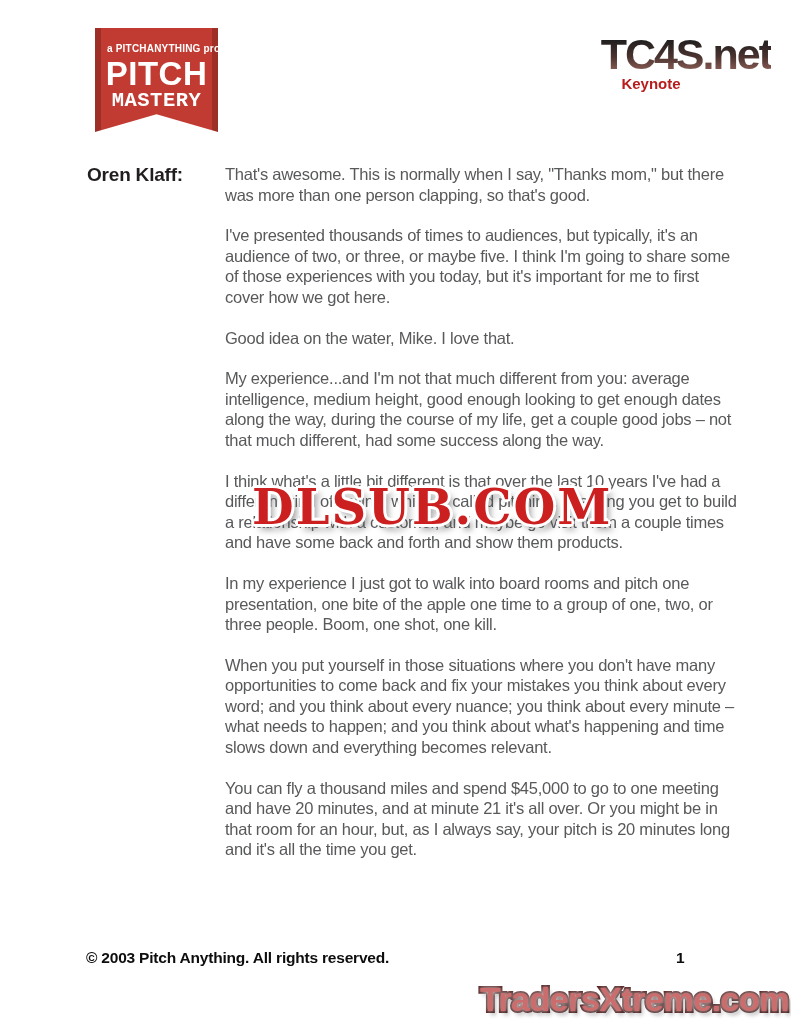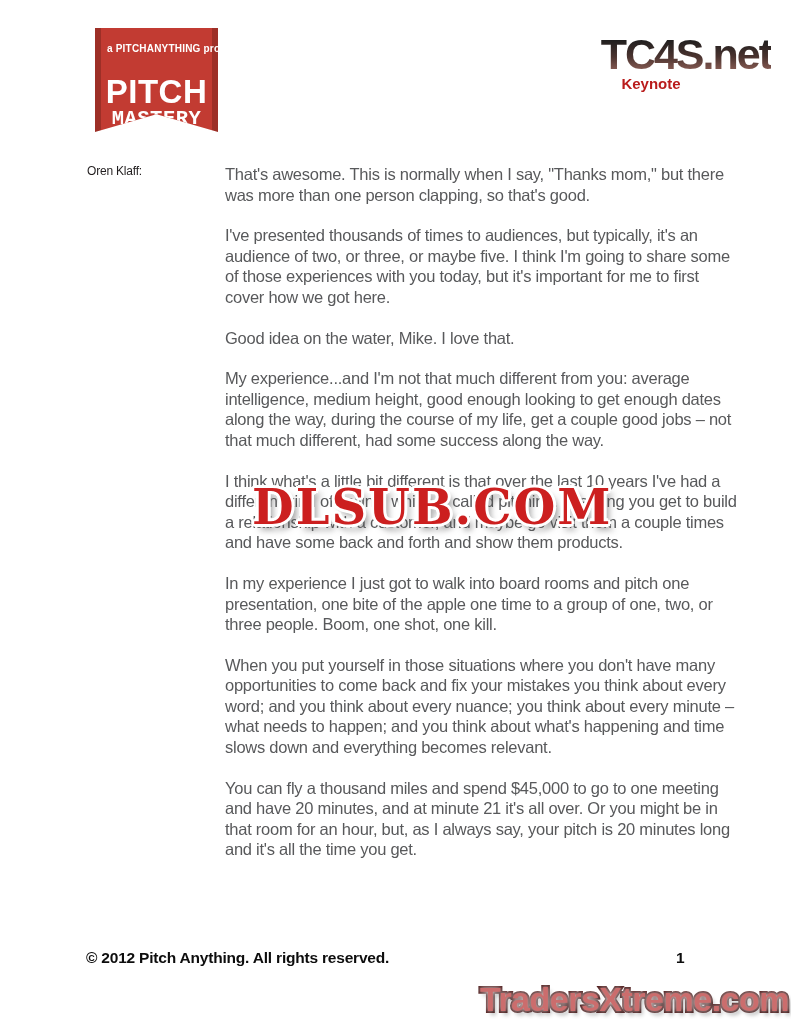--- a/index.html
+++ b/index.html
@@ -9,36 +9,36 @@
   }
 
   
   .logo {
     position:absolute; left:95px; top:28px; width:123px; height:104px;
     background:linear-gradient(90deg,#9d2f27 0px,#9d2f27 6px,#c23b32 6px,#c23b32 117px,#9d2f27 117px,#9d2f27 123px);
     clip-path:polygon(0 0,100% 0,100% 100%,50% 83%,0 100%);
     text-align:center; color:#fff;
   }
   .logo-production { font-size:10px; font-weight:bold; letter-spacing:0.2px; padding-top:15px; white-space:nowrap;margin-left:12px; }
-  .logo-title1 { font-size:33px; font-weight:bold; line-height:1.0; margin-top:21px; letter-spacing:0.5px; }
+  .logo-title1 { font-size:33px; font-weight:bold; line-height:1.0; margin-top:3px; letter-spacing:0.5px; }
   .logo-title2 { font-size:20.5px; font-weight:bold; line-height:1.1; letter-spacing:0.5px;font-family:Liberation Mono, monospace; }
 
   
   .brand-block { position:absolute; top:4px; right:20px; width:200px; text-align:right;margin-top:29px; }
   .brand {
     font-size:43px; font-weight:bold; letter-spacing:-2px; line-height:1.0;
     background:linear-gradient(180deg,#1e1e1e 15%,#4a332f 55%,#96655c 95%);
     -webkit-background-clip:text; background-clip:text; color:transparent;
     filter:blur(0.3px);
   }
   .keynote { font-size:15px; font-weight:bold; color:#b91c1c; margin-top:-1px; margin-right:40px; text-align:center; }
 
   
   .transcript { position:absolute; left:87px; top:164px; display:flex; }
-  .speaker { width:108px; flex:0 0 108px; font-size:12px; font-weight:normal; color:#221e1f; letter-spacing:-0.2px; }
+  .speaker { width:108px; flex:0 0 108px; font-size:19px; font-weight:bold; color:#221e1f; letter-spacing:-0.2px; }
   .paragraphs { width:514px; color:#58595b; font-size:16.5px; line-height:20.6px; letter-spacing:-0.25px;margin-left:30px; }
   .para { margin:0 0 20px 0; }
 
   
   .watermark-center {
     position:absolute; left:252px; top:479px;
     font-family:"DejaVu Serif", serif; font-weight:bold;
     font-size:48px; letter-spacing:2px; color:#cc1f1f; white-space:nowrap;
     text-shadow:
       -2px -2px 0 #fff, 2px -2px 0 #fff, -2px 2px 0 #fff, 2px 2px 0 #fff,
@@ -85,18 +85,18 @@
         <p class="para">My experience...and I'm not that much different from you: average intelligence, medium height, good enough looking to get enough dates along the way, during the course of my life, get a couple good jobs – not that much different, had some success along the way.</p>
         <p class="para">I think what's a little bit different is that over the last 10 years I've had a different kind of selling, which is called pitching. In selling you get to build a relationship with a customer, and maybe go visit them a couple times and have some back and forth and show them products.</p>
         <p class="para">In my experience I just got to walk into board rooms and pitch one presentation, one bite of the apple one time to a group of one, two, or three people. Boom, one shot, one kill.</p>
         <p class="para">When you put yourself in those situations where you don't have many opportunities to come back and fix your mistakes you think about every word; and you think about every nuance; you think about every minute – what needs to happen; and you think about what's happening and time slows down and everything becomes relevant.</p>
         <p class="para">You can fly a thousand miles and spend $45,000 to go to one meeting and have 20 minutes, and at minute 21 it's all over. Or you might be in that room for an hour, but, as I always say, your pitch is 20 minutes long and it's all the time you get.</p>
       </div>
   </div>
 
   <div class="watermark-center">DLSUB.COM</div>
 
-  <div class="copyright">© 2012 Pitch Anything. All rights reserved.</div>
+  <div class="copyright">© 2003 Pitch Anything. All rights reserved.</div>
   <div class="pagenum">1</div>
 
   <div class="watermark-bottom">TradersXtreme.com</div>
 
 </div>
 
 </body></html>

